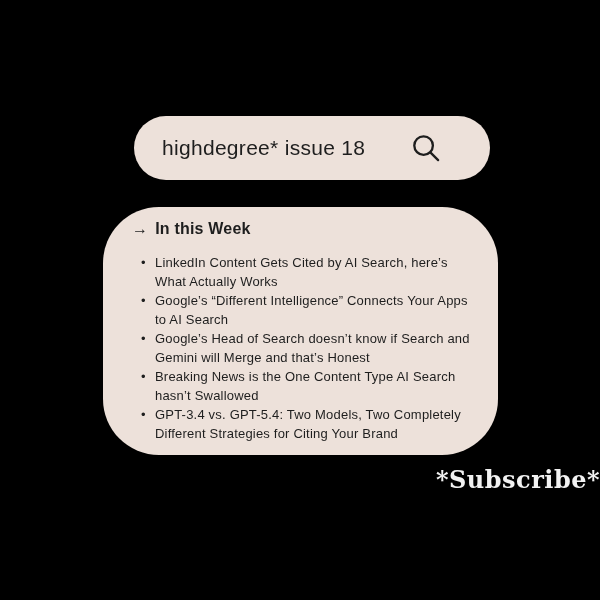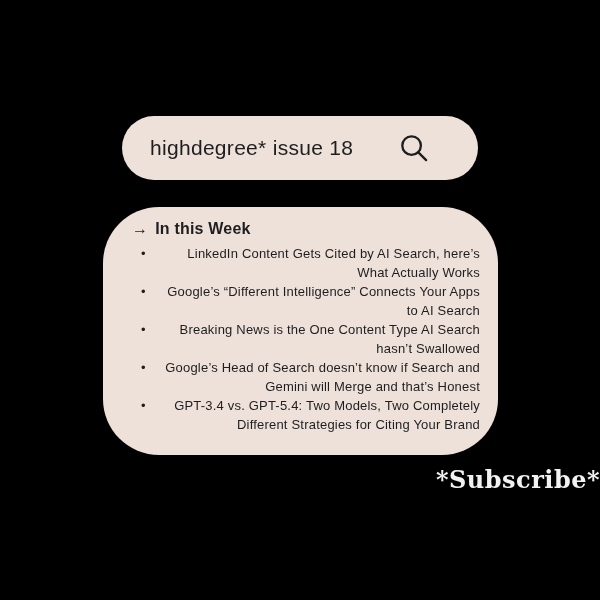--- a/index.html
+++ b/index.html
@@ -15,21 +15,21 @@
     width: 600px;
     height: 600px;
     background: var(--bg);
     overflow: hidden;
     font-family: "Liberation Sans", "DejaVu Sans", sans-serif;
   }
 
   
   .search-bar {
     position: absolute;
-    left: 122px;
+    left: 134px;
     top: 116px;
     width: 356px;
     height: 64px;
     background: var(--card-bg);
     border-radius: 32px;
     display: flex;
     align-items: center;
     padding: 0 24px 0 28px;
     justify-content: space-between;
   }
@@ -64,23 +64,22 @@
     font-size: 16px;
     font-weight: 700;
     line-height: 21px;
     letter-spacing: 0.2px;
     display: flex;
     align-items: center;
     gap: 7px;
   }
   .article-list {
     list-style: none;
-    margin-top: 5px;
+    margin-top: 14px;
     padding: 0 4px 0 23px;
-    text-align: right;
   }
   .article-item {
     position: relative;
     font-size: 13px;
     line-height: 19px;
     letter-spacing: 0.2px;
   }
   .article-item::before {
     content: "\2022";
     position: absolute;
@@ -117,21 +116,21 @@
   </div>
 
   <div class="issue-card">
     <div class="card-heading">
       <span>→</span>
       <span>In this Week</span>
     </div>
     <ul class="article-list">
         <li class="article-item">LinkedIn Content Gets Cited by AI Search, here’s What Actually Works</li>
         <li class="article-item">Google’s “Different Intelligence” Connects Your Apps to AI Search</li>
+        <li class="article-item">Google’s Head of Search doesn’t know if Search and Gemini will Merge and that’s Honest</li>
         <li class="article-item">Breaking News is the One Content Type AI Search hasn’t Swallowed</li>
-        <li class="article-item">Google’s Head of Search doesn’t know if Search and Gemini will Merge and that’s Honest</li>
         <li class="article-item">GPT-3.4 vs. GPT-5.4: Two Models, Two Completely Different Strategies for Citing Your Brand</li>
       </ul>
   </div>
 
   <div class="subscribe-text">*Subscribe*</div>
 
 </div>
 
 </body></html>

